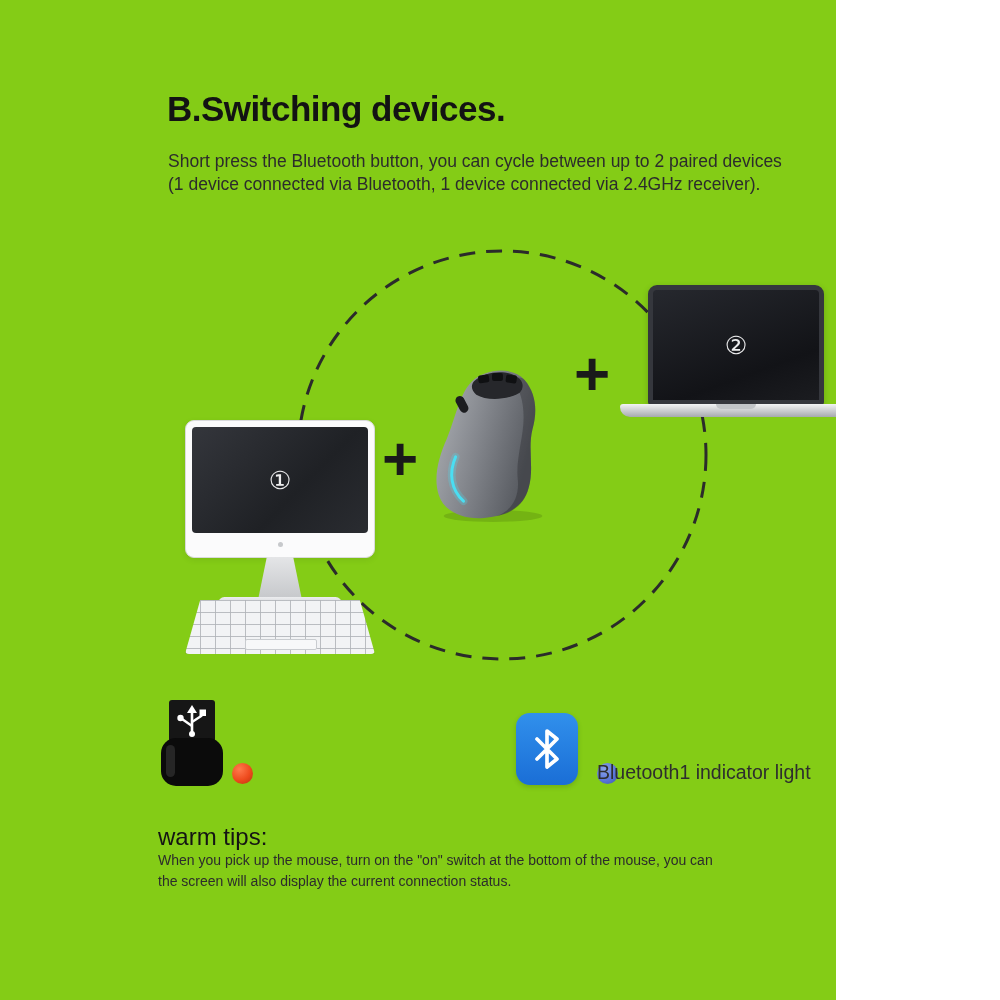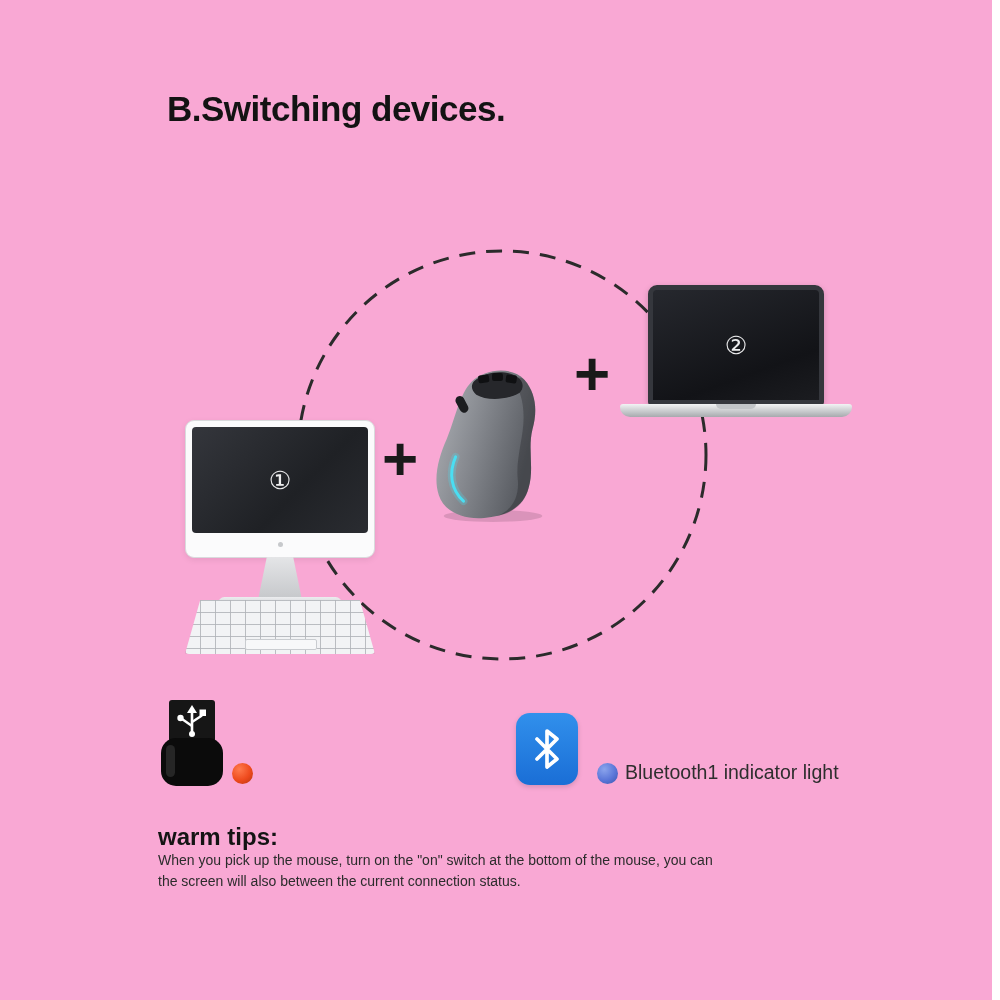--- a/index.html
+++ b/index.html
@@ -1,17 +1,17 @@
 <!DOCTYPE html>
 <html><head>
 <meta charset="utf-8">
 <style>
   html,body { margin:0; padding:0; background:#ffffff; }
   .page {
-    position:relative; width:992px; height:1000px; background:#f9a8d4;
+    position:relative; width:836px; height:1000px; background:#84cc16;
     font-family:"Liberation Sans","DejaVu Sans",sans-serif; color:#1d1d1f; overflow:hidden;
   }
   .abs { position:absolute; }
 
   
   .title { left:167px; top:66px; font-size:35px; font-weight:700; letter-spacing:-0.5px; color:#131313; }
   .intro { left:168px; top:150px; font-size:17.5px; line-height:23px; color:#2c2c2c; }
 
   
   .dashed-circle { left:294px; top:247px; }
@@ -87,34 +87,36 @@
     left:516px; top:713px; width:62px; height:72px; border-radius:14px;
     background:linear-gradient(180deg,#3190ec,#1a6ed6);
     display:flex; align-items:center; justify-content:center;
     box-shadow:0 2px 5px rgba(0,0,0,0.15);
   }
   .dot { width:21px; height:21px; border-radius:50%; }
   .rf-dot { left:232px; top:763px; background:radial-gradient(circle at 35% 30%, #ff7a4d, #ee4a1d 55%, #b5340e); }
   .bt-dot { left:597px; top:763px; background:radial-gradient(circle at 35% 30%, #8ba4ec, #5a76d8 55%, #3a55ad); }
   .legend-label { font-size:19.5px; color:#2e2e2e; }
   .rf-label { left:262px; top:761px; }
-  .bt-label { left:625px; top:761px; }
+  .bt-label { left:597px; top:761px; }
 
   
-  .tips-heading { left:158px; top:803px; font-size:24px; font-weight:700; color:#141414; }
+  .tips-heading { left:158px; top:803px; font-size:24px; font-weight:400; color:#141414; }
   .tips-body { left:158px; top:850px; font-size:14px; line-height:20.5px; color:#2c2c2c; }
 </style>
 </head>
 <body>
 
 <div class="page">
 
   <h1 class="abs title">B.Switching devices.</h1>
 
   <div class="abs intro">
+    <div>Short press the Bluetooth button, you can cycle between up to 2 paired devices</div>
+    <div>(1 device connected via Bluetooth, 1 device connected via 2.4GHz receiver).</div>
   </div>
 
   <svg class="abs dashed-circle" width="416" height="416" viewBox="0 0 416 416">
     <circle cx="208" cy="208" r="204" fill="none" stroke="#2b2b2b" stroke-width="3" stroke-dasharray="16 11"></circle>
   </svg>
 
   <div class="abs desktop">
     <div class="imac-frame">
       <div class="imac-screen">
         <span class="device-num">①</span>
@@ -179,16 +181,16 @@
     <svg width="40" height="54" viewBox="0 0 60 72">
       <path d="M15,21 L45,51 L30,63 L30,9 L45,21 L15,51" fill="none" stroke="#ffffff" stroke-width="5.5" stroke-linecap="round" stroke-linejoin="round"></path>
     </svg>
   </div>
   <span class="abs dot bt-dot"></span>
   <span class="abs legend-label bt-label">Bluetooth1 indicator light</span>
 
   <h2 class="abs tips-heading">warm tips:</h2>
   <div class="abs tips-body">
     <div>When you pick up the mouse, turn on the "on" switch at the bottom of the mouse, you can</div>
-    <div>the screen will also between the current connection status.</div>
+    <div>the screen will also display the current connection status.</div>
   </div>
 
 </div>
 
 </body></html>

